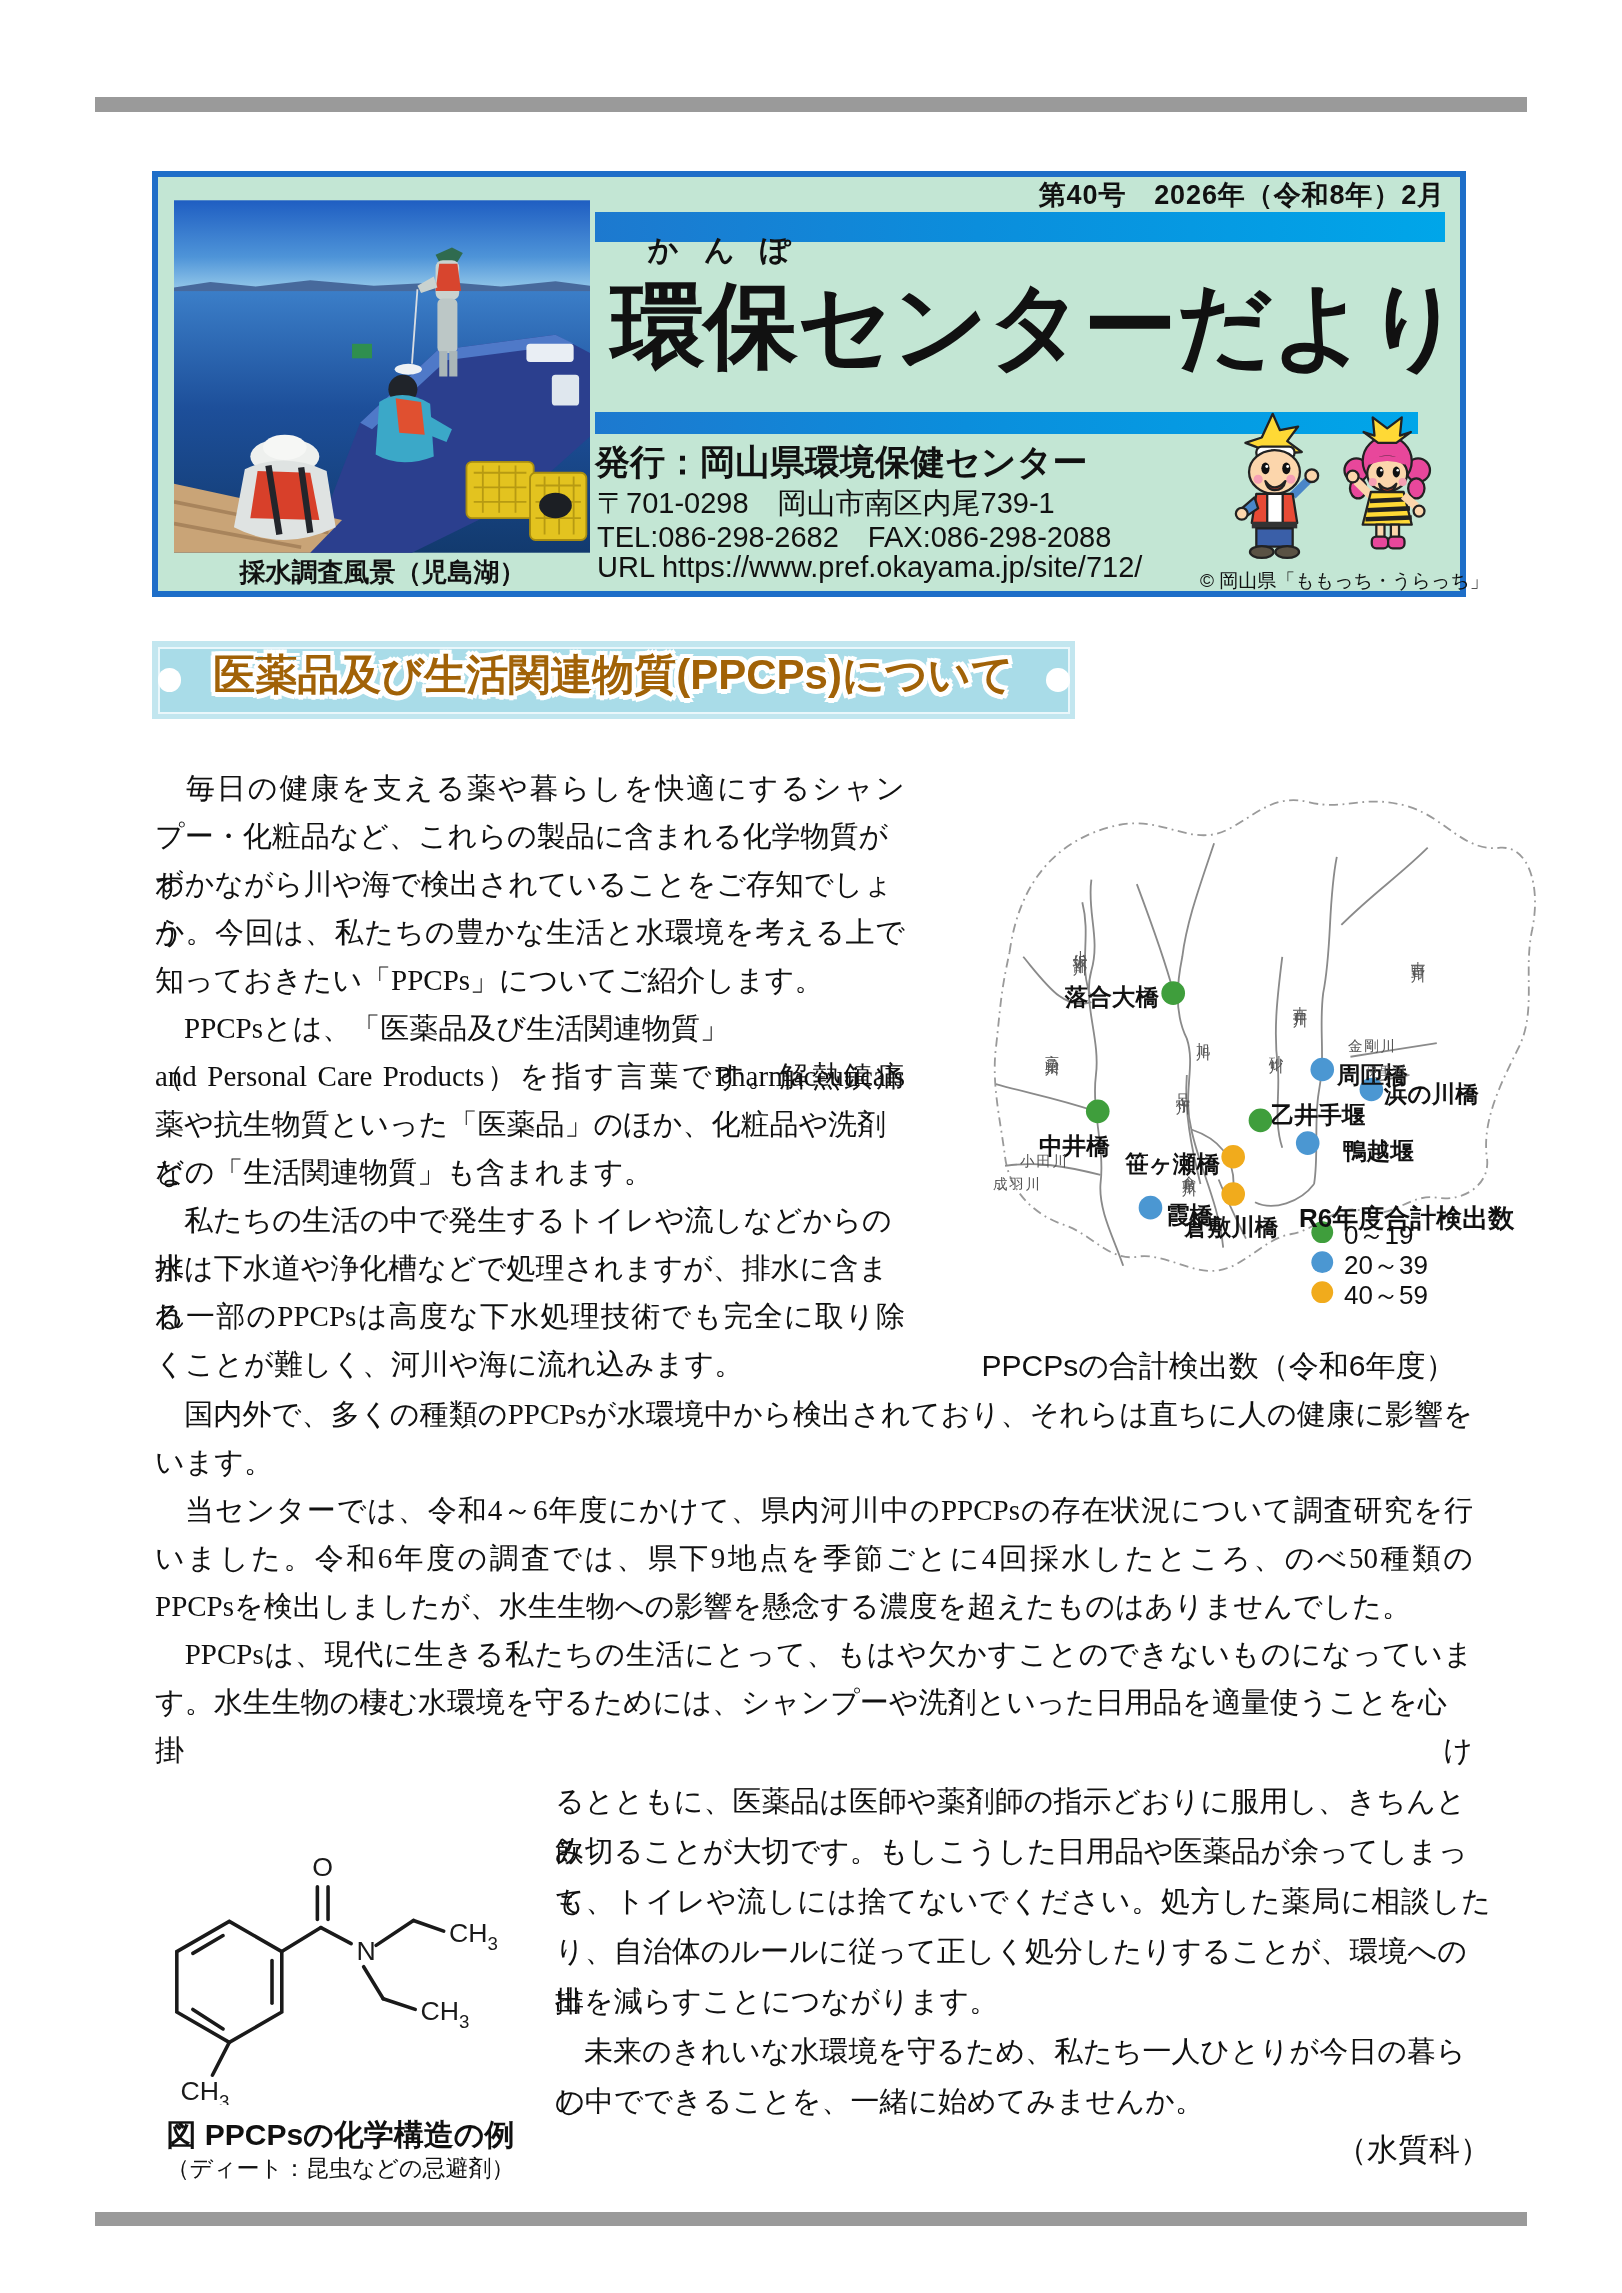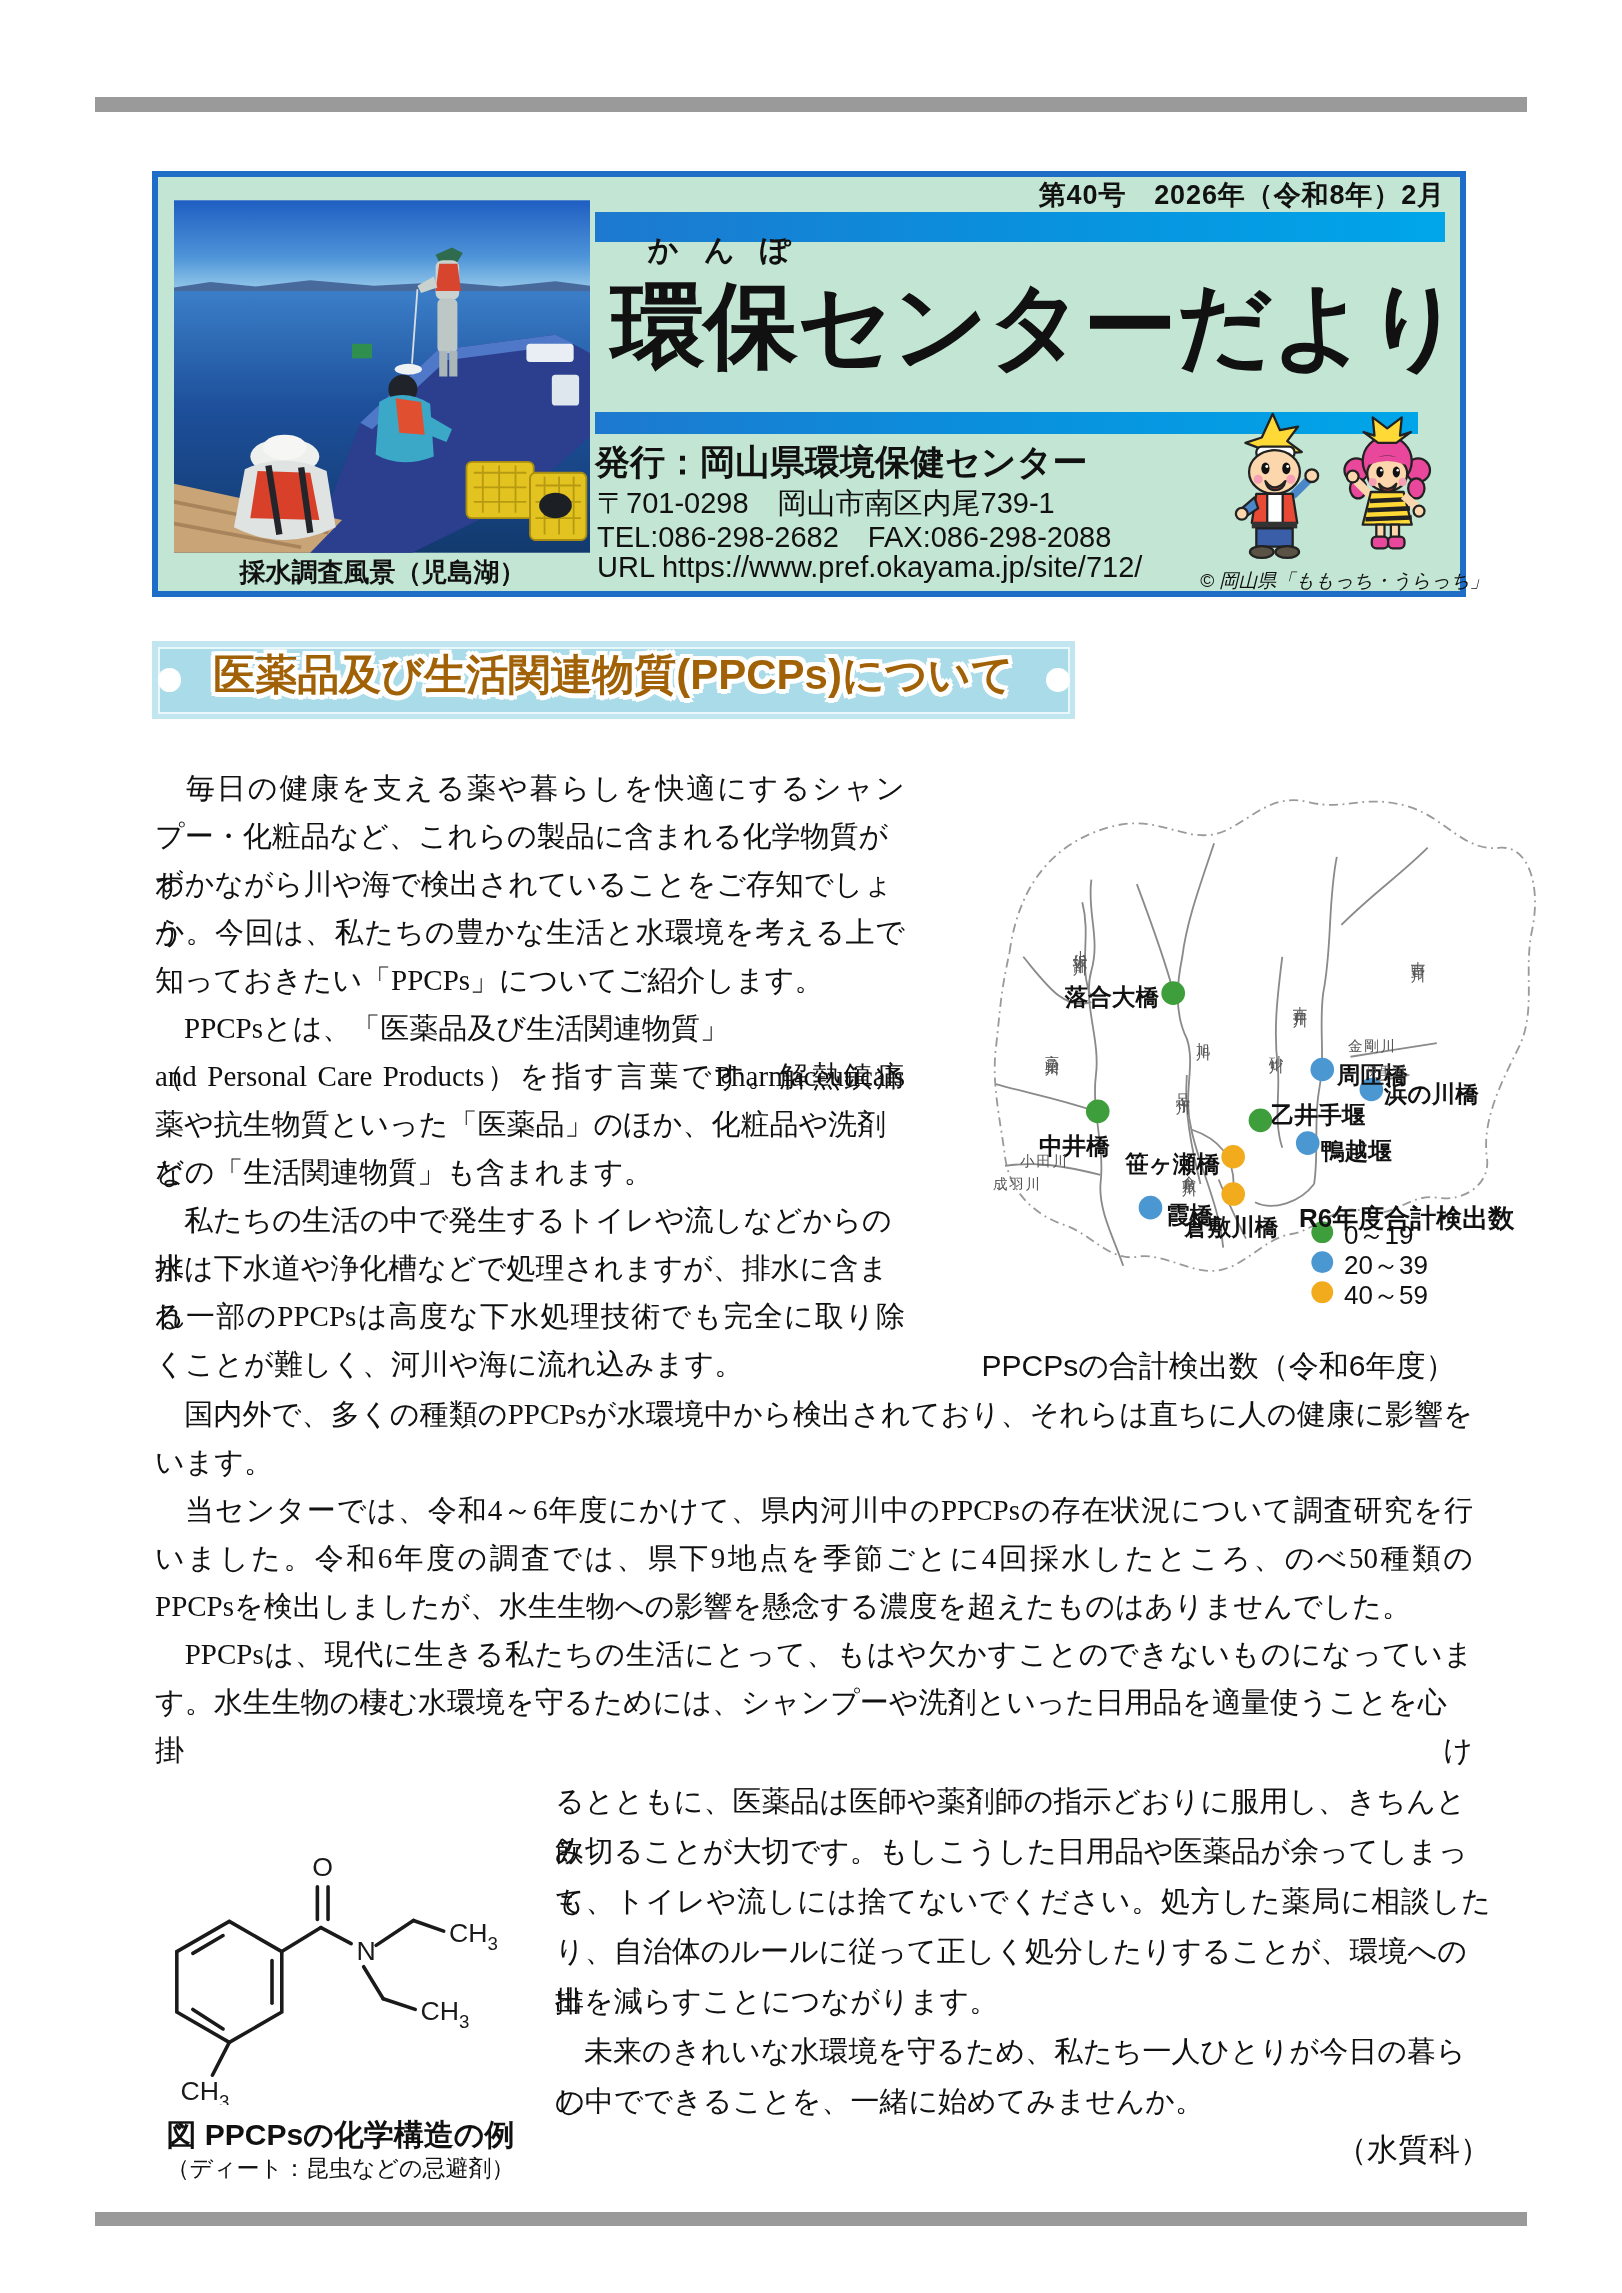--- a/index.html
+++ b/index.html
@@ -10,21 +10,21 @@
   .grayb{background:#9a9a9a;}
   
   .hbox{left:152px;top:171px;width:1302px;height:414px;background:#c3e6d4;border:6.4px solid #1e6ec8;}
   .bluebar{background:linear-gradient(90deg,#1d79cf 0%,#0b8edc 45%,#00a6e9 100%);}
   .issue{font-size:27px;font-weight:bold;letter-spacing:0.9px;}
   .kanpo-title{font-size:94px;font-weight:900;line-height:1;letter-spacing:-0.9px;white-space:nowrap;}
   .furi{font-size:30px;font-weight:bold;letter-spacing:25.5px;}
   .pub1{font-size:35px;font-weight:bold;white-space:nowrap;}
   .pub2{font-size:29px;white-space:nowrap;}
   .photocap{font-size:26px;font-weight:bold;text-align:center;}
-  .credit{font-size:19px;white-space:nowrap;font-style:italic;}
+  .credit{font-size:19px;white-space:nowrap;}
   
   .banner{left:152px;top:641px;width:923px;height:78px;background:#c2e6ef;}
   .banner-in{position:absolute;left:5.5px;top:5.5px;right:5.5px;bottom:5.5px;background:#a9dce8;border:2.7px solid #eaf7fb;}
   .notch{position:absolute;width:23.6px;height:23.6px;border-radius:50%;background:#ffffff;top:27px;}
   .banner-t{position:absolute;left:0;right:0;top:6.4px;text-align:center;font-size:42px;font-weight:900;color:#a16207;
     text-shadow:-3.6px -3.6px 0 #fff,3.6px -3.6px 0 #fff,-3.6px 3.6px 0 #fff,3.6px 3.6px 0 #fff,-4.5px 0 0 #fff,4.5px 0 0 #fff,0 -4.5px 0 #fff,0 4.5px 0 #fff;}
   
   .line{font-size:29px;height:48px;line-height:48px;}
   .c2 .line{height:50px;line-height:50px;}
   .j{text-align-last:justify;text-justify:inter-ideograph;}
@@ -249,21 +249,21 @@
       <circle cx="404" cy="536" r="12" fill="#4b97d2"></circle>
       <circle cx="404" cy="569" r="12" fill="#f1ab1c"></circle>
     </svg>
 
     
     <div class="stn" style="right:396px;top:206px;">落合大橋</div>
     <div class="stn" style="left:382px;top:284px;">周匝橋</div>
     <div class="stn" style="left:84px;top:355px;">中井橋</div>
     <div class="stn" style="left:429px;top:303px;">浜の川橋</div>
     <div class="stn" style="left:316px;top:324px;">乙井手堰</div>
-    <div class="stn" style="left:366px;top:360px;">鴨越堰</div>
+    <div class="stn" style="left:388px;top:360px;">鴨越堰</div>
     <div class="stn" style="right:335px;top:373px;">笹ヶ瀬橋</div>
     <div class="stn" style="left:211px;top:424px;">霞橋</div>
     <div class="stn" style="left:229px;top:436px;">倉敷川橋</div>
 
     
     <div class="riv v" style="left:115px;top:164px;">小坂部川</div>
     <div class="riv v" style="left:87px;top:268px;">高梁川</div>
     <div class="riv" style="left:38px;top:400px;">成羽川</div>
     <div class="riv v" style="left:238px;top:256px;">旭川</div>
     <div class="riv v" style="left:335px;top:220px;">吉井川</div>

